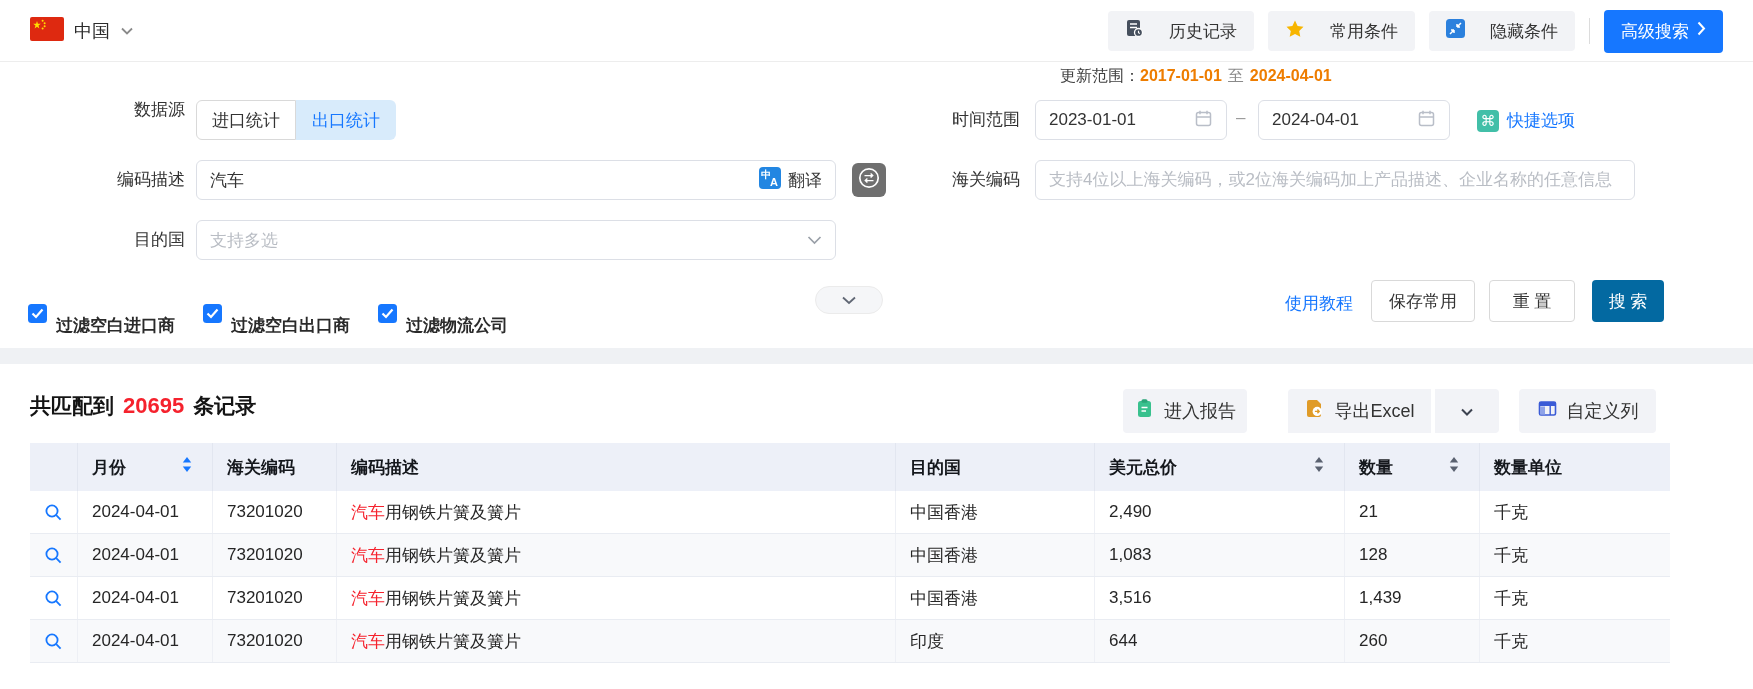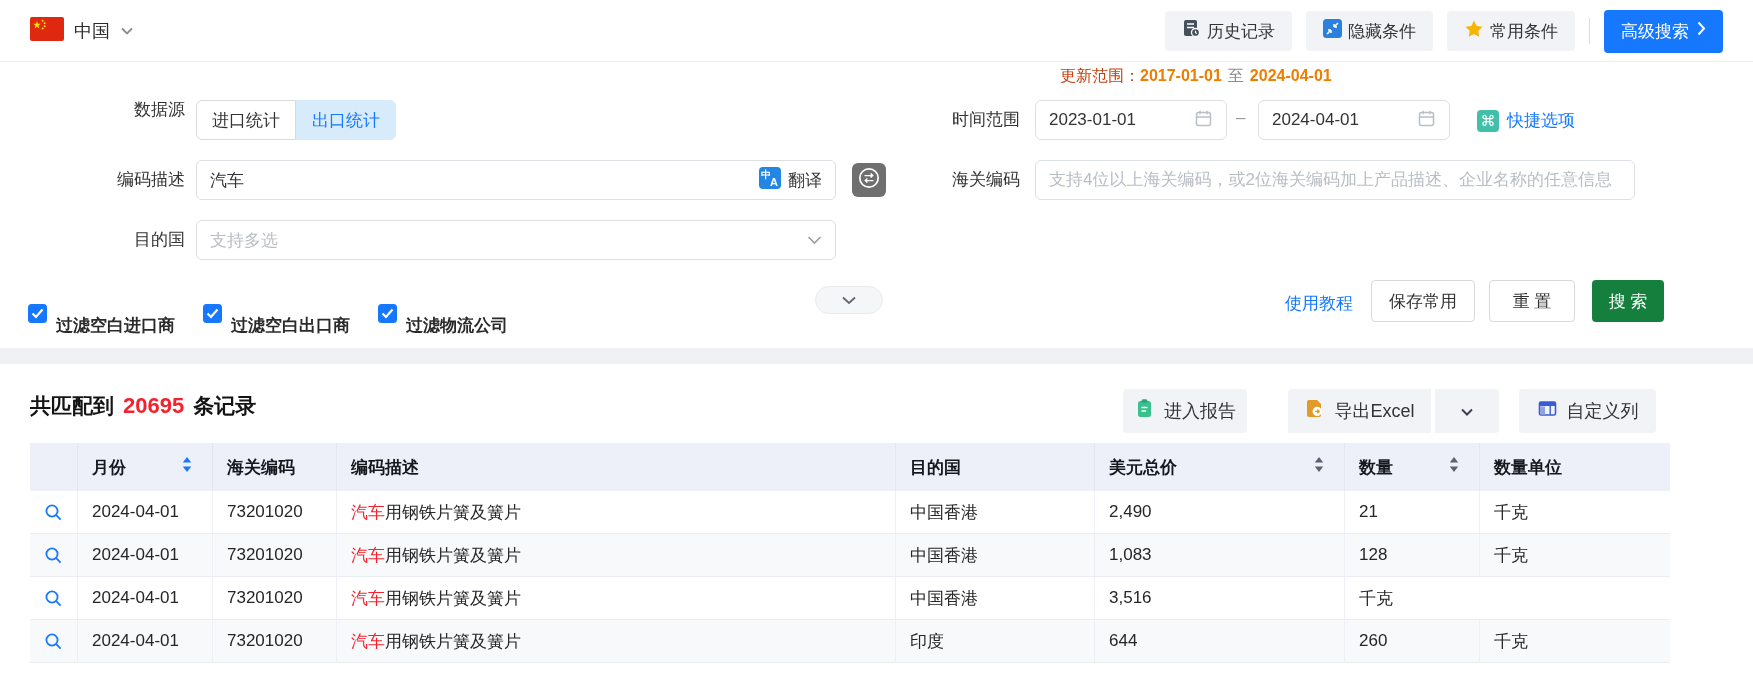--- a/index.html
+++ b/index.html
@@ -6,29 +6,29 @@
   html,body { background:#fff; }
   body { font-family:"Liberation Sans","DejaVu Sans",sans-serif; color:#333; }
   .page { position:relative; width:1753px; height:689px; background:#fff; overflow:hidden; }
 
   
   .topbar { position:absolute; top:0; left:0; width:100%; height:62px; background:#fff; border-bottom:1px solid #ededed; }
   .country { position:absolute; left:30px; top:17px; display:flex; align-items:center; gap:10px; cursor:pointer; }
   .country-label { font-size:18px; color:#2b2b2b; }
   .banner { position:absolute; left:545px; top:10px; font-family:"Liberation Serif","DejaVu Serif",serif; font-weight:700; font-size:33px; color:#f31111; letter-spacing:1px; white-space:nowrap; }
   .topbar-actions { position:absolute; right:30px; top:11px; height:40px; display:flex; align-items:center; gap:14px; }
-  .btn-light { display:inline-flex; align-items:center; gap:6px; height:40px; padding:0 17px; background:#f2f3f6; border:none; border-radius:4px; font-size:17px; color:#333; cursor:pointer; white-space:nowrap; }
+  .btn-light { display:inline-flex; align-items:center; gap:25px; height:40px; padding:0 17px; background:#f2f3f6; border:none; border-radius:4px; font-size:17px; color:#333; cursor:pointer; white-space:nowrap; }
   .btn-primary { display:inline-flex; align-items:center; gap:8px; height:43px; padding:8px 17px; background:#1677ff; border:none; border-radius:4px; font-size:17px; color:#fff; cursor:pointer; white-space:nowrap; }
   .vdivider { width:1px; height:26px; background:#dcdcdc; }
 
   
   .form { position:absolute; top:62px; left:0; width:100%; height:286px; background:#fff; }
   .flabel { position:absolute; width:130px; text-align:right; font-size:17px; color:#333; white-space:nowrap; }
   .update-range { position:absolute; left:1060px; top:4px; font-size:16px; white-space:nowrap; }
-  .ur-label { color:#c2410c; }
+  .ur-label { color:#404040; }
   .ur-date { color:#ee7d00; font-weight:700; }
   .ur-to { color:#8a8a8a; margin:0 6px; }
   .tabs { position:absolute; left:196px; top:38px; display:flex; }
   .tab { height:40px; width:100px; display:flex; align-items:center; justify-content:center; font-size:17px; cursor:pointer; }
   .tab-inactive { background:#fff; color:#333; border:1px solid #d9d9d9; border-radius:6px 0 0 6px; }
   .tab-active { background:#d8ebfb; color:#1677ff; border:none; border-radius:0 6px 6px 0; }
   .fbox { position:absolute; height:40px; border:1px solid #dcdfe6; border-radius:6px; background:#fff; display:flex; align-items:center; padding:0 13px; }
   .bare { border:none; outline:none; flex:1; font-size:17px; color:#333; font-family:inherit; background:transparent; min-width:0; }
   .bare::placeholder { color:#b9bdc4; }
   .ph { color:#b9bdc4; font-size:17px; }
@@ -40,21 +40,21 @@
   .quick { position:absolute; left:1477px; top:47px; display:flex; align-items:center; gap:8px; cursor:pointer; }
   .cmd-icon { width:22px; height:22px; background:#42bfa8; border-radius:4px; color:#fff; font-size:15px; display:flex; align-items:center; justify-content:center; }
   .quick-label { color:#1677ff; font-size:17px;text-align:center; }
   .checks { position:absolute; left:28px; top:228px; display:flex; gap:28px; }
   .check-item { display:flex; align-items:center; gap:9px; cursor:pointer; }
   .checkbox { width:19px; height:19px; background:#1677ff; border-radius:3.5px; display:flex; align-items:center; justify-content:center; }
   .check-label { font-size:17px; font-weight:600; color:#2a2a2a; white-space:nowrap;margin-top:24px; }
   .expand-pill { position:absolute; left:815px; top:224px; width:68px; height:28px; background:#f5f6f8; border:1px solid #ebebeb; border-radius:14px; display:flex; align-items:center; justify-content:center; cursor:pointer; }
   .tutorial { position:absolute; left:1285px; top:230px; color:#1677ff; font-size:17px; cursor:pointer; white-space:nowrap; }
   .btn-outline { position:absolute; top:218px; height:42px; background:#fff; border:1px solid #d9d9d9; border-radius:4px; font-size:17px; color:#333; cursor:pointer; white-space:nowrap; }
-  .btn-search { position:absolute; top:218px; left:1592px; width:72px; height:42px; background:#15803d; border:none; border-radius:4px; font-size:17px; color:#fff; cursor:pointer; white-space:nowrap; }
+  .btn-search { position:absolute; top:218px; left:1592px; width:72px; height:42px; background:#0369a1; border:none; border-radius:4px; font-size:17px; color:#fff; cursor:pointer; white-space:nowrap; }
 
   .band { position:absolute; top:348px; left:0; width:100%; height:16px; background:#eff1f4; }
 
   
   .results { position:absolute; top:364px; left:0; width:100%; height:325px; background:#fff; }
   .summary { position:absolute; left:30px; top:28px; display:flex; align-items:baseline; gap:9px; font-size:21px; font-weight:700; color:#141414; white-space:nowrap; }
   .count { color:#f5222d; font-size:22px; }
   .rbtn { position:absolute; top:25px; height:44px; display:inline-flex; align-items:center; justify-content:center; gap:9px; background:#f2f3f7; border:none; border-radius:4px; font-size:18px; color:#333; cursor:pointer; white-space:nowrap; }
   .excel-caret { border-radius:0 4px 4px 0; border-left:2px solid #fff; }
   .excel-main { border-radius:4px 0 0 0px; }
@@ -103,31 +103,31 @@
       <button class="btn-light">
         <span><svg width="19" height="19" viewBox="0 0 19 19">
               <rect x="2" y="1" width="13" height="16" rx="2" fill="#464f5d"></rect>
               <path d="M5 5 h7 M5 8.5 h7" stroke="#fff" stroke-width="1.4"></path>
               <circle cx="13.5" cy="13.5" r="4" fill="#464f5d" stroke="#fff" stroke-width="1.3"></circle>
               <path d="M13.5 11.8 v1.9 l1.4 0.8" stroke="#fff" stroke-width="1.1" fill="none"></path>
             </svg></span>
         <span>历史记录</span>
       </button>
       <button class="btn-light">
+        <span><svg width="20" height="20" viewBox="0 0 20 20">
+              <path d="M10 1.5 L12.6 7 L18.5 7.8 L14.2 11.9 L15.3 17.8 L10 14.9 L4.7 17.8 L5.8 11.9 L1.5 7.8 L7.4 7 Z" fill="#f7b500"></path>
+            </svg></span>
+        <span>常用条件</span>
+      </button>
+      <button class="btn-light">
         <span><svg width="19" height="19" viewBox="0 0 19 19">
               <rect width="19" height="19" rx="3.5" fill="#2b80dd"></rect>
               <path d="M15 4 L11 8 M11 8 h3 M11 8 v-3 M4 15 L8 11 M8 11 h-3 M8 11 v3" stroke="#fff" stroke-width="1.5" fill="none"></path>
             </svg></span>
         <span>隐藏条件</span>
-      </button>
-      <button class="btn-light">
-        <span><svg width="20" height="20" viewBox="0 0 20 20">
-              <path d="M10 1.5 L12.6 7 L18.5 7.8 L14.2 11.9 L15.3 17.8 L10 14.9 L4.7 17.8 L5.8 11.9 L1.5 7.8 L7.4 7 Z" fill="#f7b500"></path>
-            </svg></span>
-        <span>常用条件</span>
       </button>
       <span class="vdivider"></span>
       <button class="btn-primary">
         <span>高级搜索</span>
         <span><svg width="9" height="15" viewBox="0 0 9 15">
               <polyline points="1.5,1.5 7,7.5 1.5,13.5" fill="none" stroke="#fff" stroke-width="2"></polyline>
             </svg></span>
       </button>
     </div>
   </header>
@@ -353,20 +353,21 @@
             </svg>
           </div>
         <div class="bcell c1">2024-04-01</div>
         <div class="bcell c2">73201020</div>
         <div class="bcell c3">
             <span class="hl">汽车</span>
             <span>用钢铁片簧及簧片</span>
           </div>
         <div class="bcell c4">中国香港</div>
         <div class="bcell c5">3,516</div>
+        <div class="bcell c6">1,439</div>
         <div class="bcell c7">千克</div>
       </div>
 
       <div class="trow alt">
         <div class="bcell c0">
             <svg width="19" height="19" viewBox="0 0 19 19" fill="none" stroke="#1677ff" stroke-width="1.8">
               <circle cx="8" cy="8" r="5.6"></circle>
               <path d="M12.2 12.2 L16.6 16.6"></path>
             </svg>
           </div>

